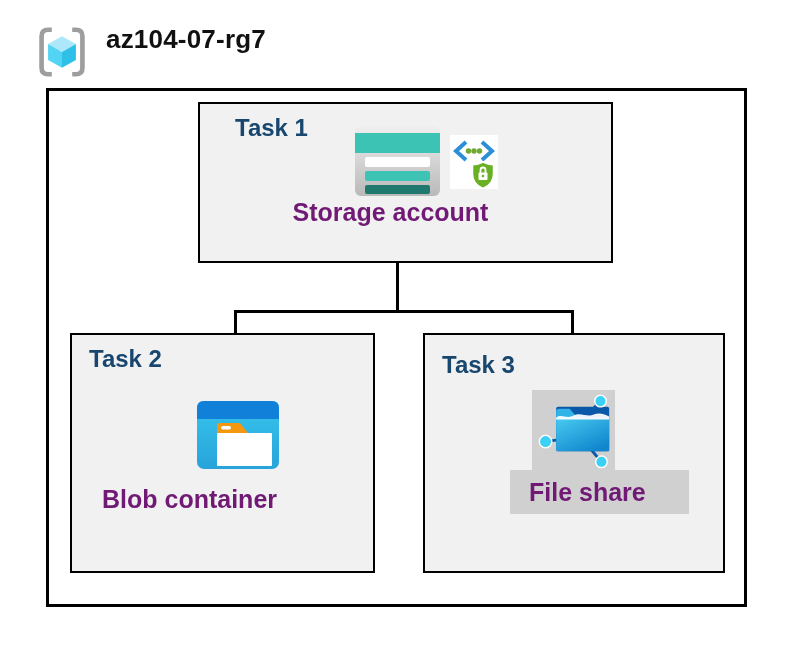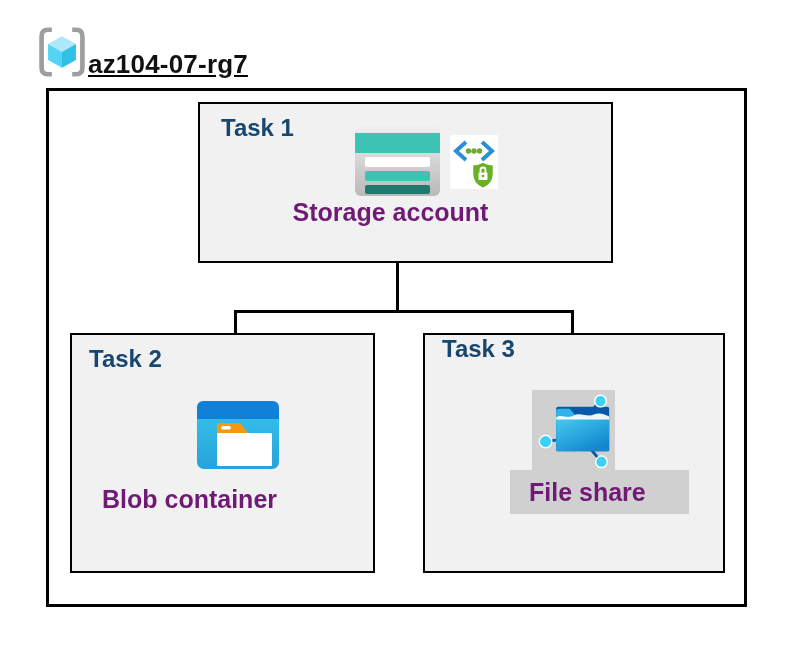--- a/index.html
+++ b/index.html
@@ -1,41 +1,41 @@
 <!DOCTYPE html>
 <html><head>
 <meta charset="utf-8">
 <style>
   html,body{margin:0;padding:0;background:#fff;}
   #canvas{
     position:relative;width:788px;height:647px;background:#ffffff;
     font-family:"Liberation Sans","DejaVu Sans",sans-serif;overflow:hidden;
   }
   
-  .rg-header{position:absolute;left:36px;top:24px;display:flex;align-items:flex-end;text-decoration:underline;}
+  .rg-header{position:absolute;left:36px;top:24px;display:flex;align-items:flex-start;gap:18px;}
   .rg-icon{width:52px;height:56px;}
   .rg-title{font-size:26px;font-weight:bold;color:#111;letter-spacing:0.2px;}
   
   .outer-box{
     position:absolute;left:46px;top:88px;width:701px;height:519px;
     border:3px solid #000;background:#fff;box-sizing:border-box;
   }
   
   .task-box{
     position:absolute;border:2px solid #000;background:#f1f1f1;box-sizing:border-box;
   }
   #task1{left:198px;top:102px;width:415px;height:161px;}
   #task2{left:70px;top:333px;width:305px;height:240px;padding-left:20px;}
   #task3{left:423px;top:333px;width:302px;height:240px;}
   .task-label{
     position:absolute;font-size:24px;font-weight:bold;color:#17466f;
   }
-  #task1 .task-label{left:21px;top:10px;text-align:right;}
+  #task1 .task-label{left:35px;top:10px;text-align:right;}
   #task2 .task-label{left:17px;top:10px;}
-  #task3 .task-label{left:17px;top:0;}
+  #task3 .task-label{left:17px;top:16px;}
   .item-label{
     position:absolute;font-size:25px;font-weight:bold;color:#701a75;white-space:nowrap;
   }
   #task1 .item-label{left:0;right:30px;top:94px;text-align:center;}
   #task2 .item-label{left:30px;right:0;top:150px;text-align:left;}
   
   .storage-icon{position:absolute;left:155px;top:22px;width:85px;height:70px;}
   .sas-icon{position:absolute;left:250px;top:31px;width:48px;height:54px;background:#fff;}
   .blob-icon{position:absolute;left:125px;top:66px;width:82px;height:68px;}
   .fileshare-highlight{

